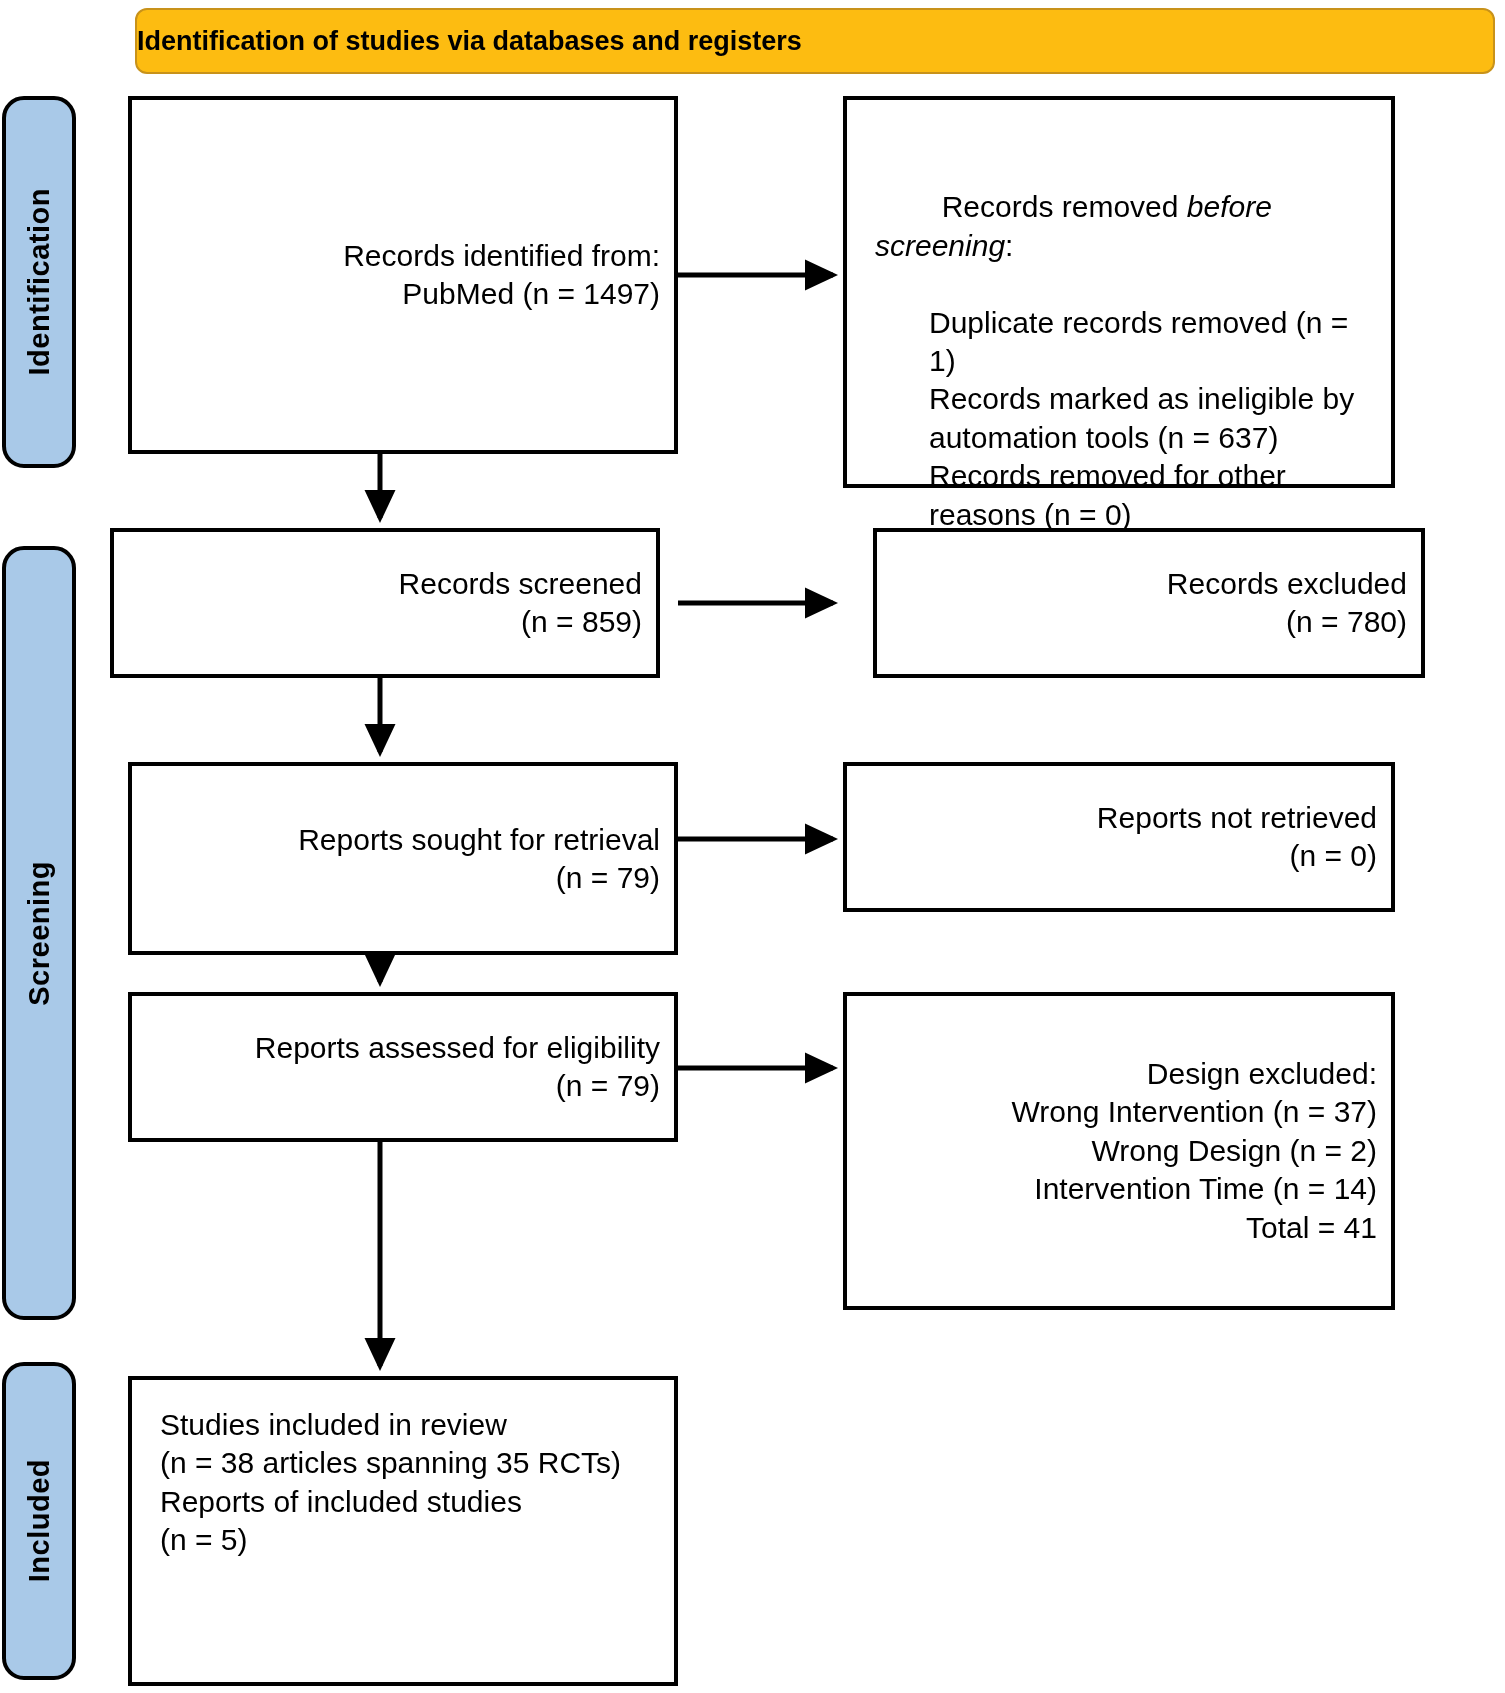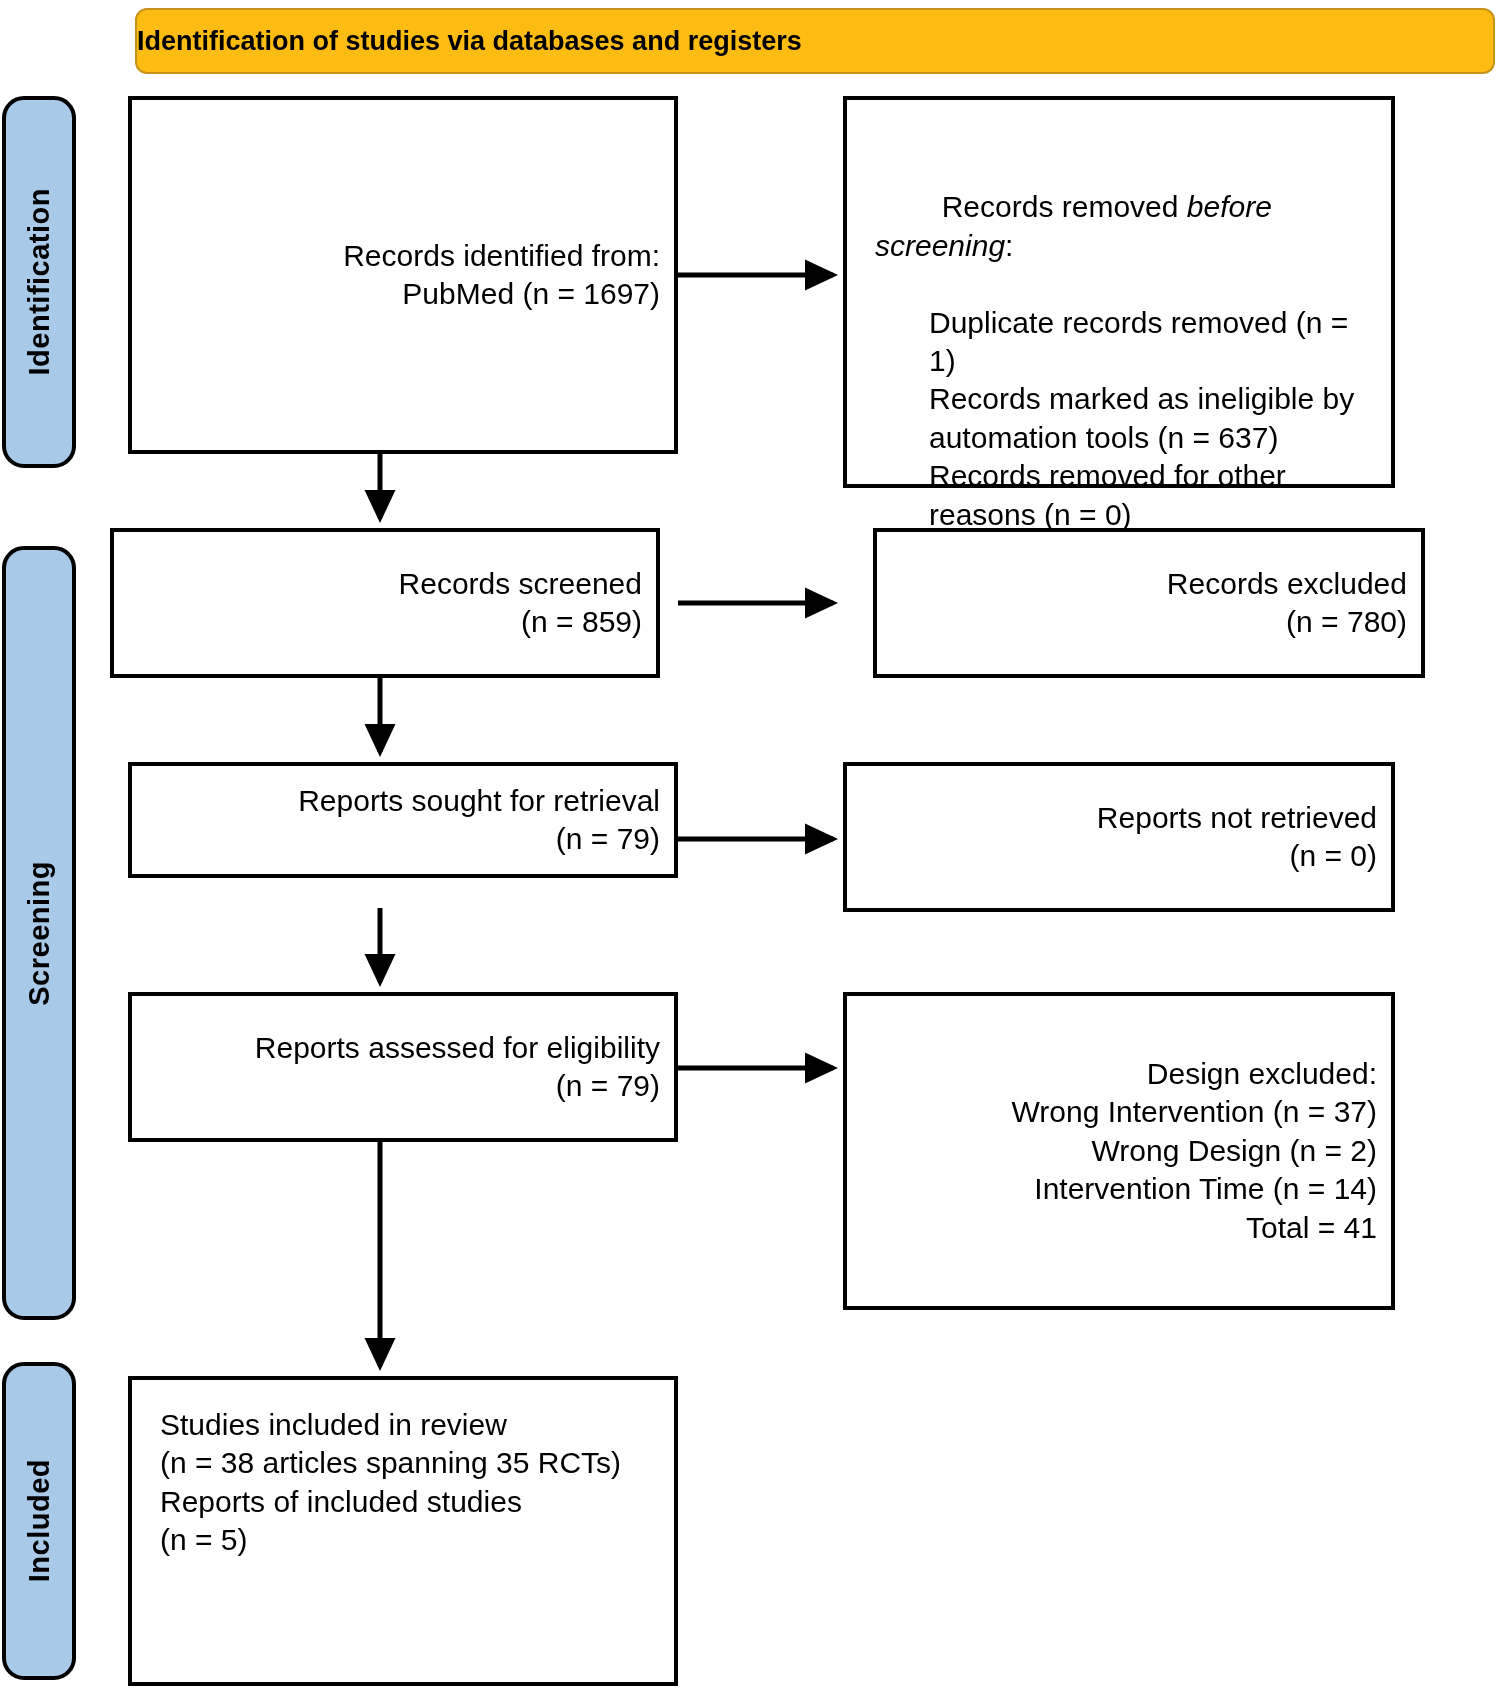--- a/index.html
+++ b/index.html
@@ -88,21 +88,21 @@
     left: 28px;
     right: 14px;
   }
   .indent-block { padding-left: 54px; text-indent: 0; }
 
   
   #box-identified        { left: 128px; top: 96px;  width: 550px;  height: 358px; }
   #box-removed-before    { left: 843px; top: 96px;  width: 552px;  height: 392px; }
   #box-screened          { left: 110px; top: 528px; width: 550px;  height: 150px; }
   #box-excluded          { left: 843px; top: 528px; width: 552px;  height: 150px; margin-left: 30px; }
-  #box-sought            { left: 128px; top: 762px; width: 550px;  height: 116px; }
+  #box-sought            { left: 128px; top: 762px; width: 550px;  height: 193px; }
   #box-not-retrieved     { left: 843px; top: 762px; width: 552px;  height: 150px; }
   #box-assessed          { left: 128px; top: 992px; width: 550px;  height: 150px; }
   #box-reports-excluded  { left: 843px; top: 992px; width: 552px;  height: 318px; }
   #box-included-review   { left: 128px; top: 1376px; width: 550px; height: 310px; }
 
   
   .vc-mid   { top: 50%; transform: translateY(-50%); text-align: right; }
 
   
   #connectors {
@@ -153,21 +153,21 @@
     <line x1="380" y1="908" x2="380" y2="982" stroke="#000000" stroke-width="5" marker-end="url(#arrowhead)"></line>
 
     <line x1="678" y1="1068" x2="833" y2="1068" stroke="#000000" stroke-width="5" marker-end="url(#arrowhead)"></line>
 
     <line x1="380" y1="1142" x2="380" y2="1366" stroke="#000000" stroke-width="5" marker-end="url(#arrowhead)"></line>
   </svg>
 
   <div class="flow-box" id="box-identified">
     <div class="box-inner vc-mid">
       <div class="box-text">Records identified from:</div>
-      <div class="box-text" style="padding-left:38px;">PubMed (n = 1697)</div>
+      <div class="box-text" style="padding-left:38px;">PubMed (n = 1497)</div>
     </div>
   </div>
 
   <div class="flow-box" id="box-removed-before">
     <div class="box-inner" style="top:50px;">
       <div class="box-text">
         <span>Records removed </span><span class="italic">before screening</span><span>:</span>
       </div>
       <div class="box-text indent-block">Duplicate records removed (n = 1)</div>
       <div class="box-text indent-block">Records marked as ineligible by automation tools (n = 637)</div>

